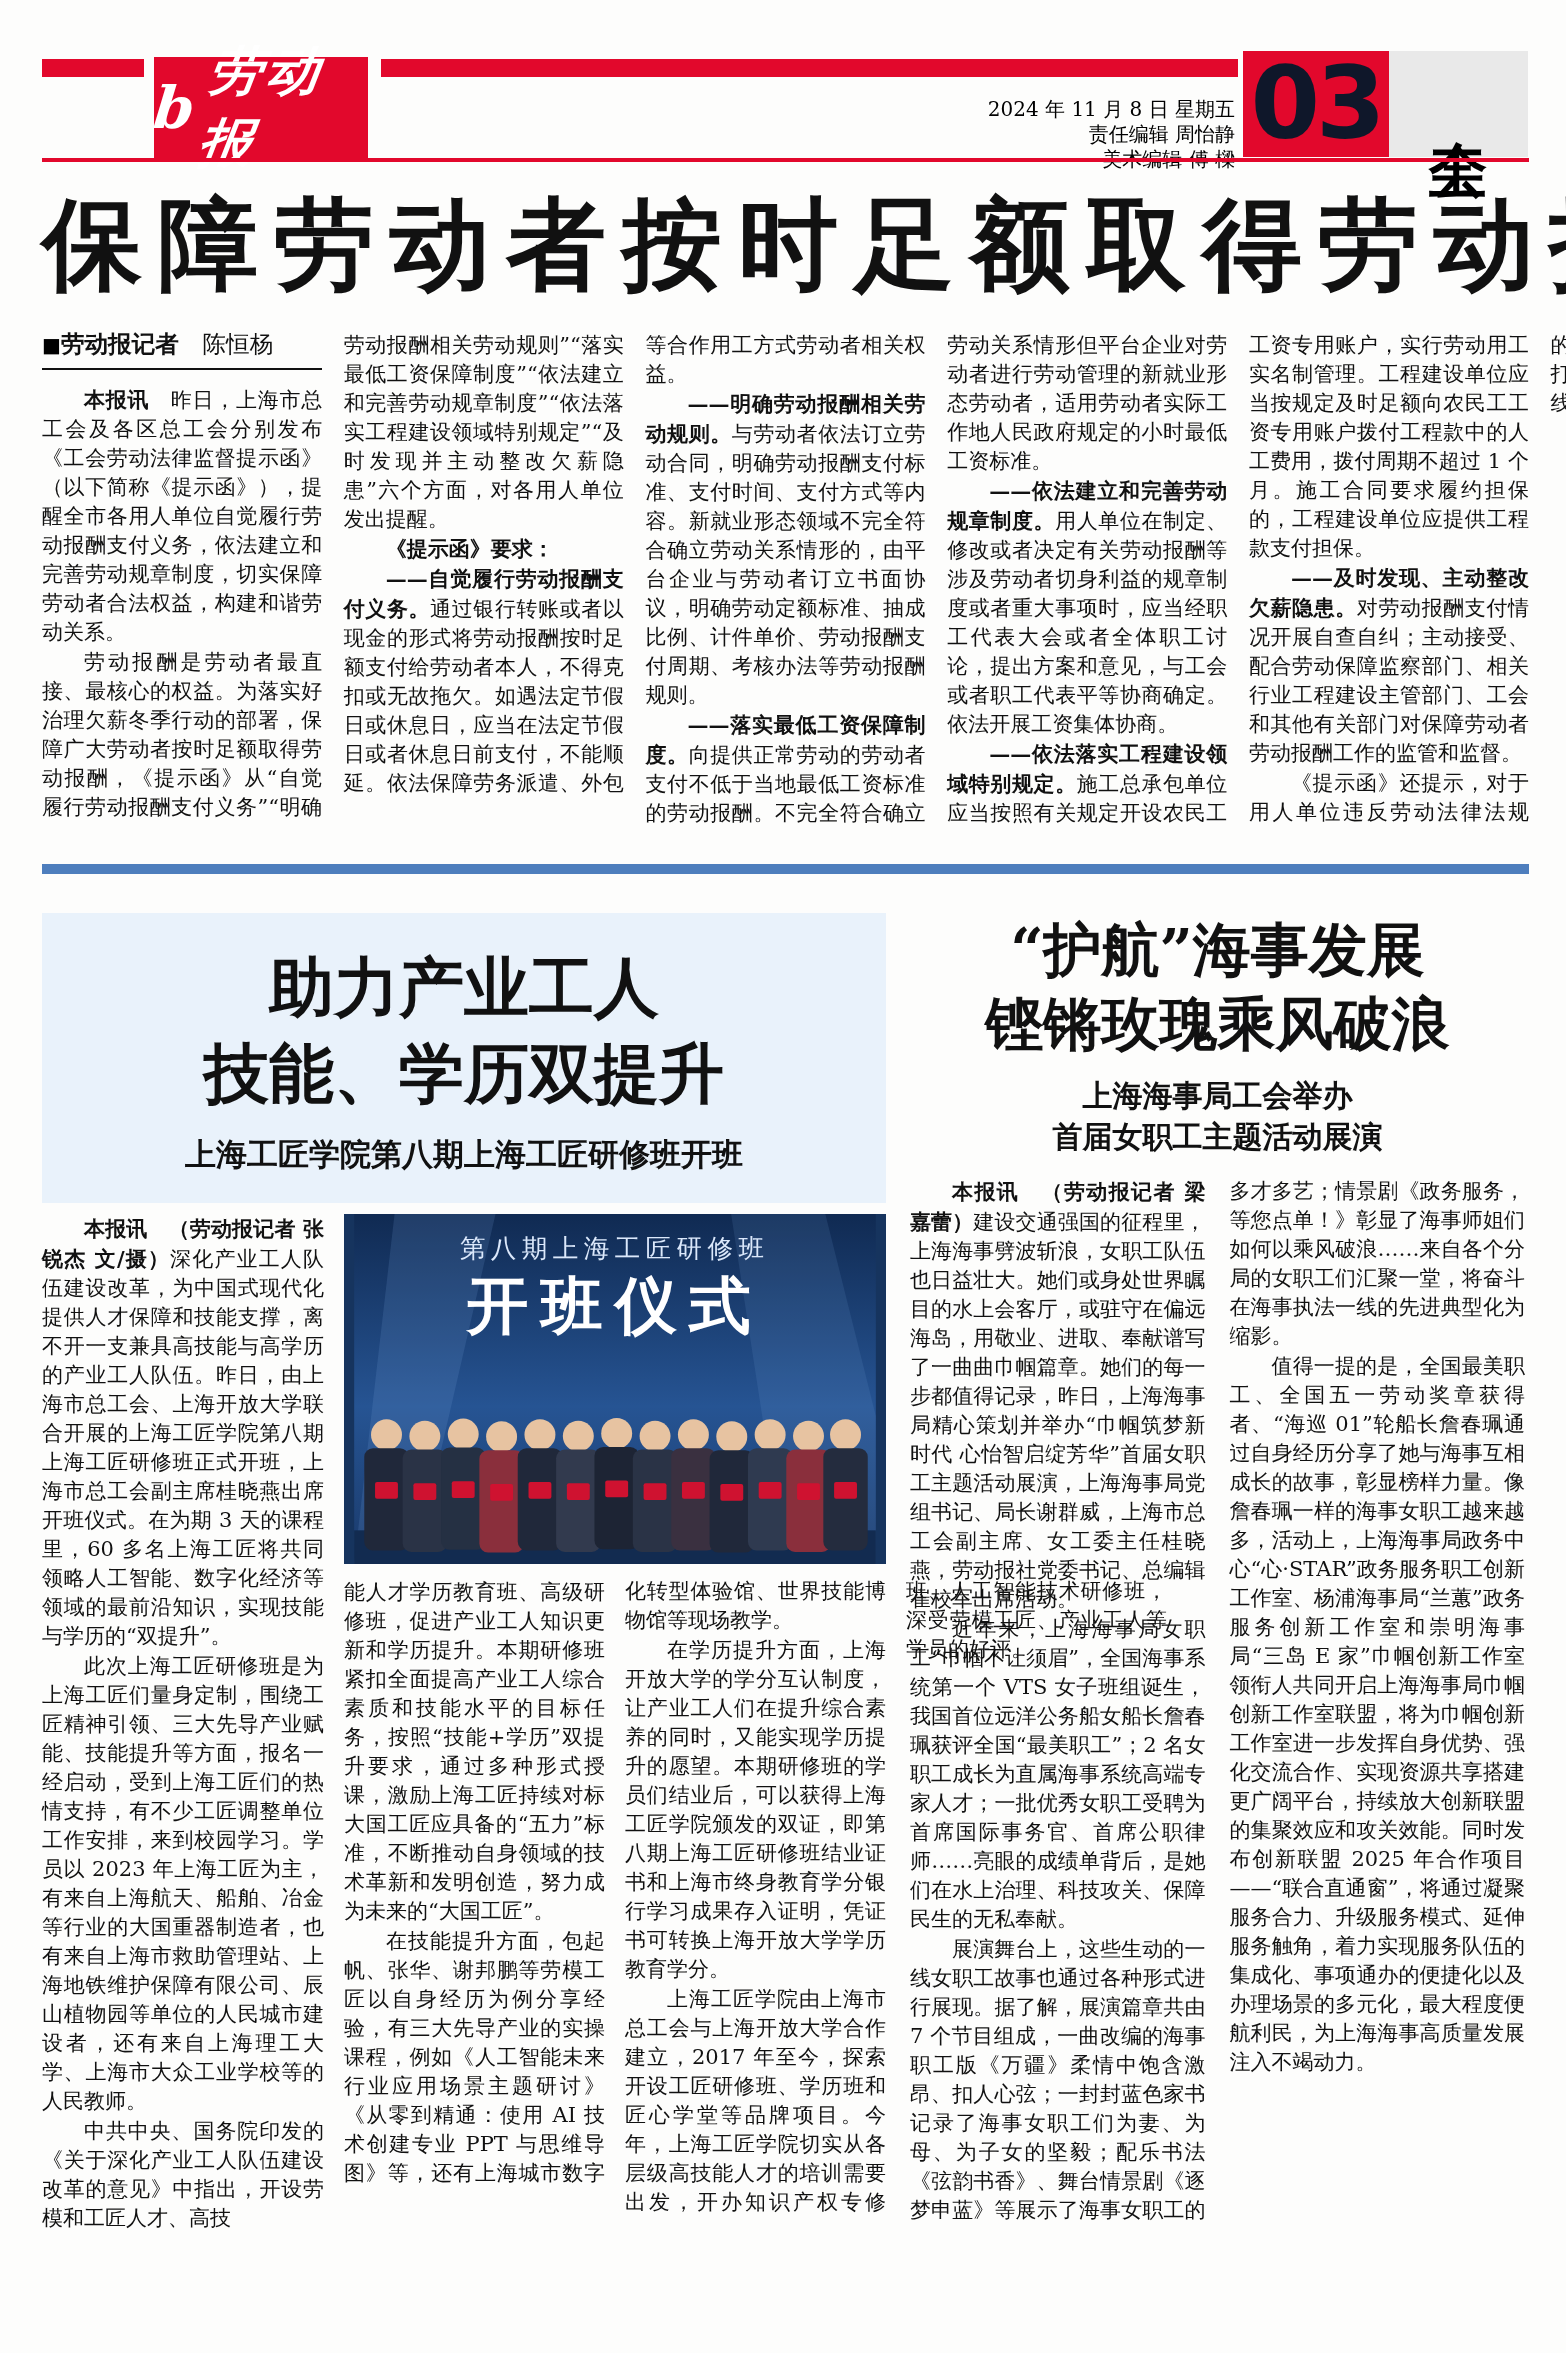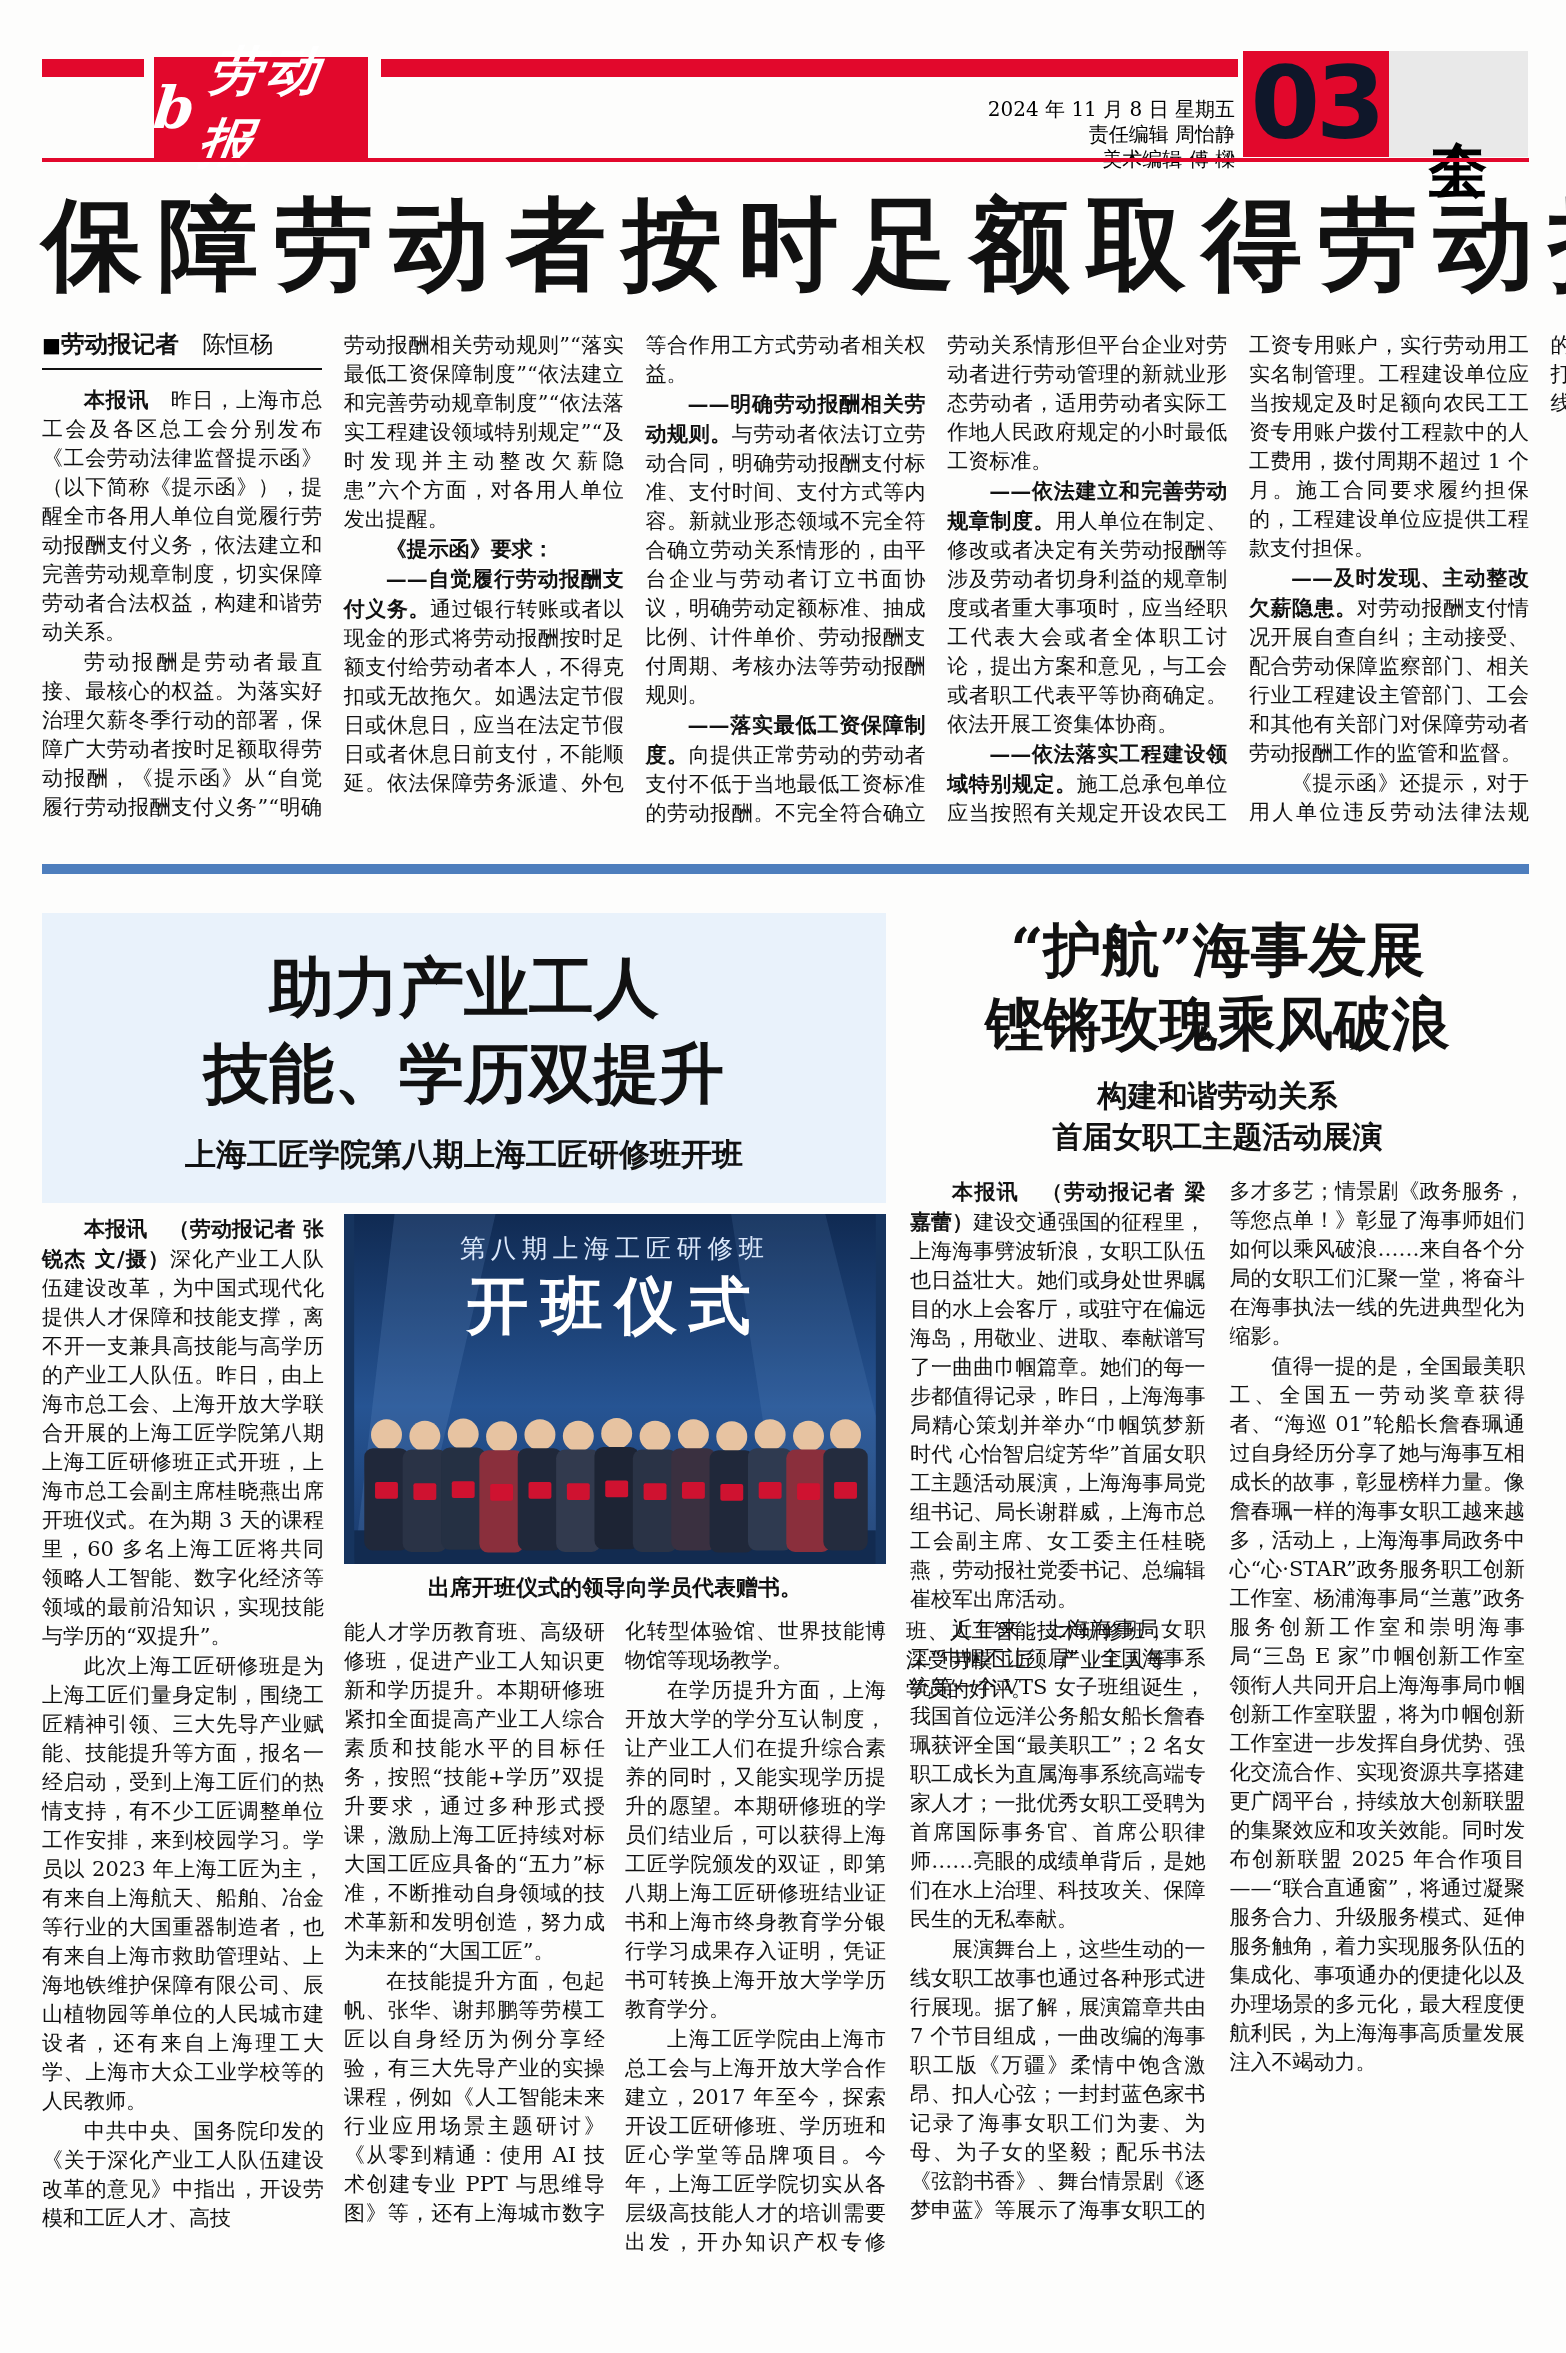--- a/index.html
+++ b/index.html
@@ -163,38 +163,37 @@
               <use href="#person" x="333" y="482" fill="#323a4e"></use>
               <use href="#person" x="390" y="478" fill="#1d2434"></use>
               <use href="#person" x="447" y="482" fill="#2a3346"></use>
               <use href="#person" x="504" y="480" fill="#3a3040"></use>
               <use href="#person" x="561" y="483" fill="#20283a"></use>
               <use href="#person" x="618" y="480" fill="#2f3a50"></use>
               <use href="#person" x="675" y="482" fill="#8a2f3c"></use>
               <use href="#person" x="730" y="480" fill="#242c3e"></use>
             </g>
           </svg>
-          <div class="photo-caption">出席开班仪式的领导向学员代表赠书。</div>
           <div class="colsBC">
             <p class="para cont"><b class="plead"></b><span>能人才学历教育班、高级研修班，促进产业工人知识更新和学历提升。本期研修班紧扣全面提高产业工人综合素质和技能水平的目标任务，按照“技能+学历”双提升要求，通过多种形式授课，激励上海工匠持续对标大国工匠应具备的“五力”标准，不断推动自身领域的技术革新和发明创造，努力成为未来的“大国工匠”。</span></p>
             <p class="para"><b class="plead"></b><span>在技能提升方面，包起帆、张华、谢邦鹏等劳模工匠以自身经历为例分享经验，有三大先导产业的实操课程，例如《人工智能未来行业应用场景主题研讨》《从零到精通：使用 AI 技术创建专业 PPT 与思维导图》等，还有上海城市数字化转型体验馆、世界技能博物馆等现场教学。</span></p>
             <p class="para"><b class="plead"></b><span>在学历提升方面，上海开放大学的学分互认制度，让产业工人们在提升综合素养的同时，又能实现学历提升的愿望。本期研修班的学员们结业后，可以获得上海工匠学院颁发的双证，即第八期上海工匠研修班结业证书和上海市终身教育学分银行学习成果存入证明，凭证书可转换上海开放大学学历教育学分。</span></p>
             <p class="para"><b class="plead"></b><span>上海工匠学院由上海市总工会与上海开放大学合作建立，2017 年至今，探索开设工匠研修班、学历班和匠心学堂等品牌项目。今年，上海工匠学院切实从各层级高技能人才的培训需要出发，开办知识产权专修班、人工智能技术研修班，深受劳模工匠、产业工人等学员的好评。</span></p>
           </div>
         </div>
       </div>
     </div>
 
     <div class="right-article">
       <div class="right-title">
         <div>“护航”海事发展</div>
         <div>铿锵玫瑰乘风破浪</div>
       </div>
       <div class="right-subtitle">
-        <div>构建和谐劳动关系</div>
+        <div>上海海事局工会举办</div>
         <div>首届女职工主题活动展演</div>
       </div>
       <div class="right-body">
         <p class="para"><b class="plead">本报讯　（劳动报记者 梁嘉蕾）</b><span>建设交通强国的征程里，上海海事劈波斩浪，女职工队伍也日益壮大。她们或身处世界瞩目的水上会客厅，或驻守在偏远海岛，用敬业、进取、奉献谱写了一曲曲巾帼篇章。她们的每一步都值得记录，昨日，上海海事局精心策划并举办“巾帼筑梦新时代 心怡智启绽芳华”首届女职工主题活动展演，上海海事局党组书记、局长谢群威，上海市总工会副主席、女工委主任桂晓燕，劳动报社党委书记、总编辑崔校军出席活动。</span></p>
         <p class="para"><b class="plead"></b><span>近年来，上海海事局女职工“巾帼不让须眉”，全国海事系统第一个 VTS 女子班组诞生，我国首位远洋公务船女船长詹春珮获评全国“最美职工”；2 名女职工成长为直属海事系统高端专家人才；一批优秀女职工受聘为首席国际事务官、首席公职律师……亮眼的成绩单背后，是她们在水上治理、科技攻关、保障民生的无私奉献。</span></p>
         <p class="para"><b class="plead"></b><span>展演舞台上，这些生动的一线女职工故事也通过各种形式进行展现。据了解，展演篇章共由 7 个节目组成，一曲改编的海事职工版《万疆》柔情中饱含激昂、扣人心弦；一封封蓝色家书记录了海事女职工们为妻、为母、为子女的坚毅；配乐书法《弦韵书香》、舞台情景剧《逐梦申蓝》等展示了海事女职工的多才多艺；情景剧《政务服务，等您点单！》彰显了海事师姐们如何以乘风破浪……来自各个分局的女职工们汇聚一堂，将奋斗在海事执法一线的先进典型化为缩影。</span></p>
         <p class="para"><b class="plead"></b><span>值得一提的是，全国最美职工、全国五一劳动奖章获得者、“海巡 01”轮船长詹春珮通过自身经历分享了她与海事互相成长的故事，彰显榜样力量。像詹春珮一样的海事女职工越来越多，活动上，上海海事局政务中心“心·STAR”政务服务职工创新工作室、杨浦海事局“兰蕙”政务服务创新工作室和崇明海事局“三岛 E 家”巾帼创新工作室领衔人共同开启上海海事局巾帼创新工作室联盟，将为巾帼创新工作室进一步发挥自身优势、强化交流合作、实现资源共享搭建更广阔平台，持续放大创新联盟的集聚效应和攻关效能。同时发布创新联盟 2025 年合作项目——“联合直通窗”，将通过凝聚服务合力、升级服务模式、延伸服务触角，着力实现服务队伍的集成化、事项通办的便捷化以及办理场景的多元化，最大程度便航利民，为上海海事高质量发展注入不竭动力。</span></p>
       </div>
     </div>
 

